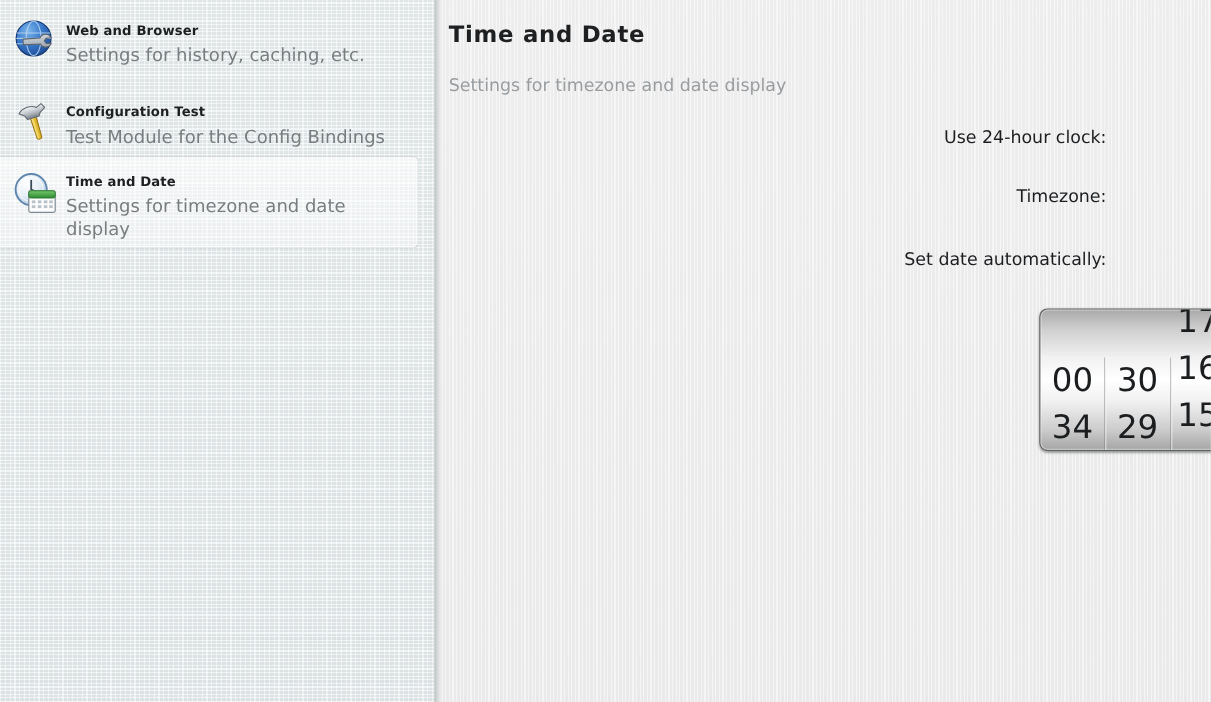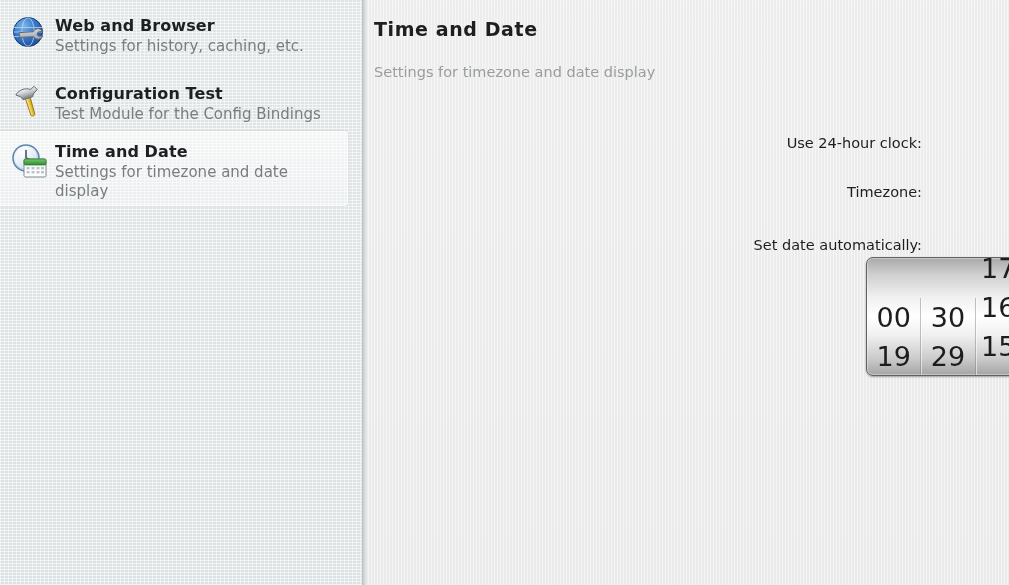--- a/index.html
+++ b/index.html
@@ -57,21 +57,21 @@
     flex: 0 0 38px;
     width: 38px;
     height: 38px;
     position: relative;
     margin-right: 7px;
   }
   .sidebar-item .texts {
     padding-top: 2px;
   }
   .sidebar-title {
-    font-size: 16px;
+    font-size: 11px;
     color: #1d1f21;
     font-weight: 600;
     line-height: 18px;
     letter-spacing: 0.1px;
   }
   .sidebar-desc {
     font-size: 15px;
     color: #787d80;
     line-height: 19px;
     margin-top: 2px;
@@ -117,21 +117,20 @@
     left: 12px;
     top: 64px;
     font-size: 14.5px;
     color: #9a9d9f;
   }
 
   .form-row {
     position: absolute;
     display: flex;
     align-items: center;
-    margin-top: 28px;
   }
   .form-label {
     font-size: 14.5px;
     color: #1c1e20;
     text-align: right;
     white-space: nowrap;
   }
 
   #row-clock { left: 0; top: 107px; width: 560px; justify-content: flex-end; }
   #row-tz    { left: 0; top: 156px; width: 560px; justify-content: flex-end; }
@@ -307,21 +306,21 @@
       <span class="form-label">Timezone:</span>
     </div>
 
     <div class="form-row" id="row-auto">
       <span class="form-label">Set date automatically:</span>
     </div>
 
     <div class="wheel-group" id="wheel-time">
       <div class="wheel-col">
         <div class="wheel-val">00</div>
-        <div class="wheel-val">19</div>
+        <div class="wheel-val">34</div>
         <div class="wheel-val">40</div>
       </div>
       <div class="wheel-col">
         <div class="wheel-val">30</div>
         <div class="wheel-val">29</div>
         <div class="wheel-val">28</div>
       </div>
       <div class="wheel-col shifted">
         <div class="wheel-val">17</div>
         <div class="wheel-val">16</div>

